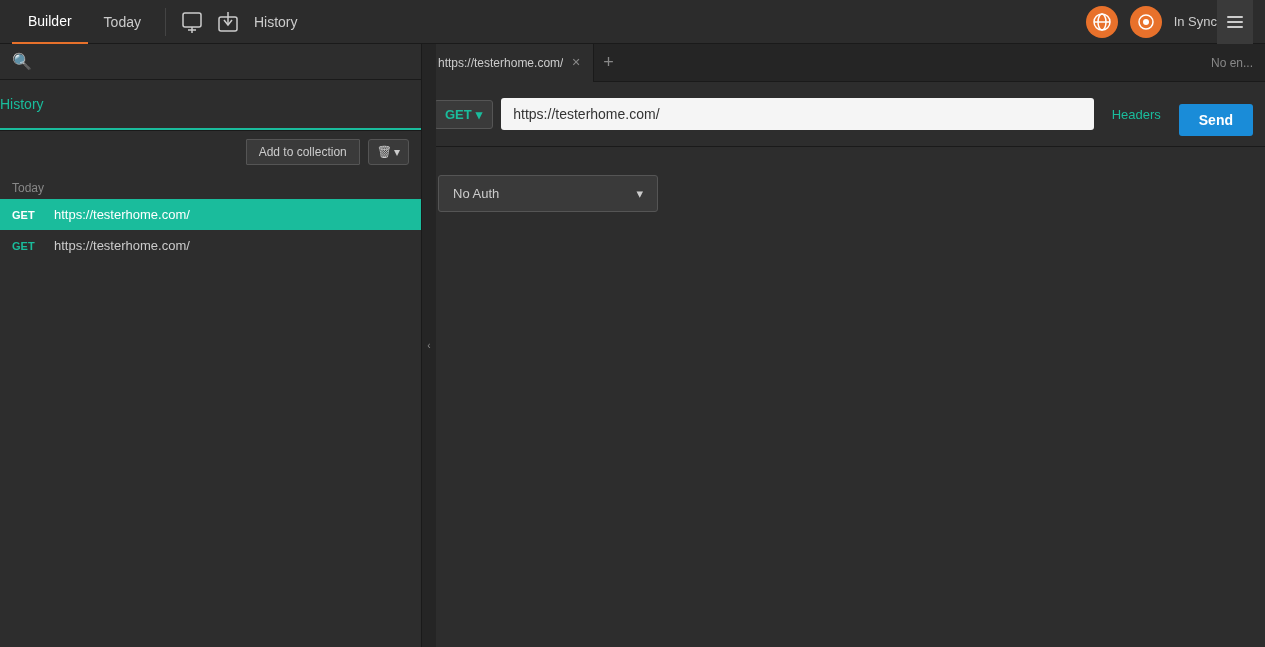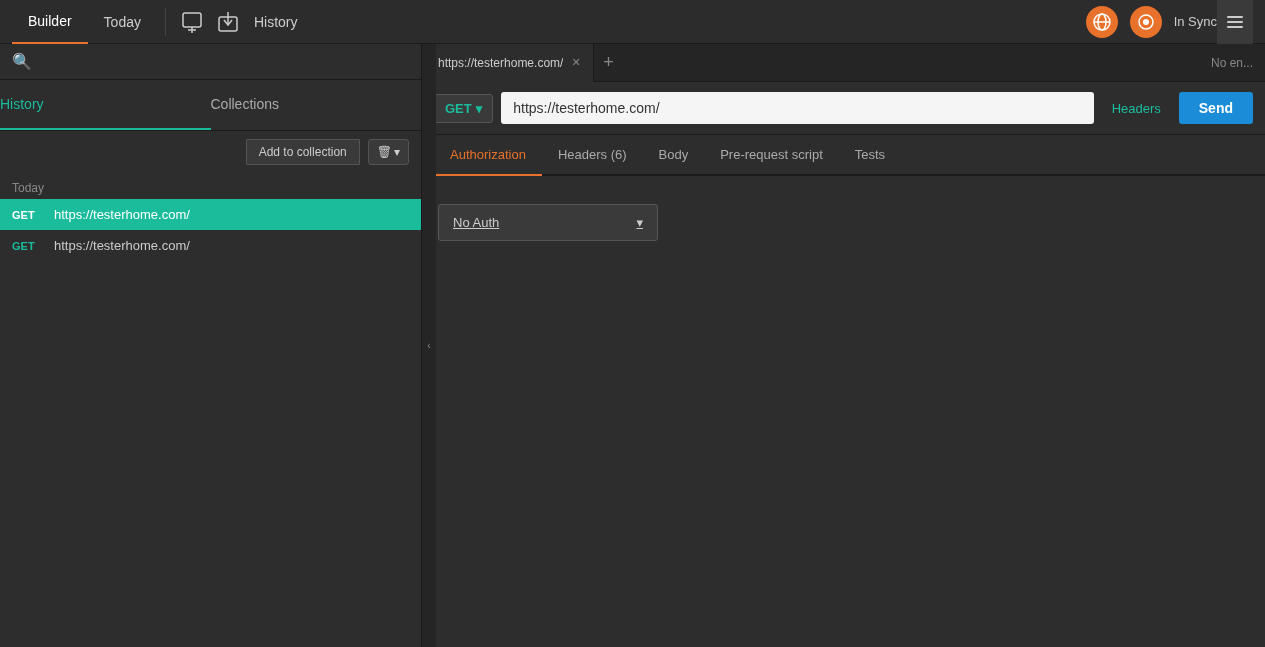--- a/index.html
+++ b/index.html
@@ -296,20 +296,21 @@
     }
     .send-btn {
       background: #1a8cd8;
       color: white;
       border: none;
       padding: 8px 20px;
       font-size: 14px;
       font-weight: bold;
       border-radius: 3px;
       cursor: pointer;
+      margin-top: 12px;
     }
 
     
     .request-tabs {
       display: flex;
       border-bottom: 2px solid #1a1a1a;
       padding: 0 12px;
     }
     .req-tab {
       padding: 12px 16px;
@@ -320,21 +321,20 @@
       margin-bottom: -2px;
     }
     .req-tab.active {
       color: #e8712b;
       border-bottom: 2px solid #e8712b;
     }
 
     
     .auth-area {
       padding: 28px 16px;
-      text-decoration: underline;
     }
     .auth-dropdown {
       display: flex;
       align-items: center;
       justify-content: space-between;
       background: #3a3a3a;
       border: 1px solid #555;
       border-radius: 3px;
       padding: 10px 14px;
       width: 220px;
@@ -414,23 +414,20 @@
 
   <div class="sidebar">
 
     <div class="search-bar">
       <span class="search-icon">🔍</span>
     </div>
 
     <div class="sidebar-tabs">
       <div class="sidebar-tab active">
         <span>History</span>
-      </div>
-      <div class="sidebar-tab">
-        <span>Collections</span>
       </div>
     </div>
 
     <div class="sidebar-toolbar">
       <button class="add-collection-btn">
         <span>Add to collection</span>
       </button>
       <button class="delete-btn">
         <span>🗑</span>
         <span>▾</span>
@@ -472,37 +469,20 @@
       </div>
       <input class="url-input" type="text" value="https://testerhome.com/" style="">
       <button class="params-btn">
         <span>Headers</span>
       </button>
       <button class="send-btn">
         <span>Send</span>
       </button>
     </div>
 
-    <div class="request-tabs">
-      <div class="req-tab active">
-        <span>Authorization</span>
-      </div>
-      <div class="req-tab">
-        <span>Headers (6)</span>
-      </div>
-      <div class="req-tab">
-        <span>Body</span>
-      </div>
-      <div class="req-tab">
-        <span>Pre-request script</span>
-      </div>
-      <div class="req-tab">
-        <span>Tests</span>
-      </div>
-    </div>
 
     <div class="auth-area">
       <div class="auth-dropdown">
         <span>No Auth</span>
         <span>▾</span>
       </div>
     </div>
 
   </div>
 

